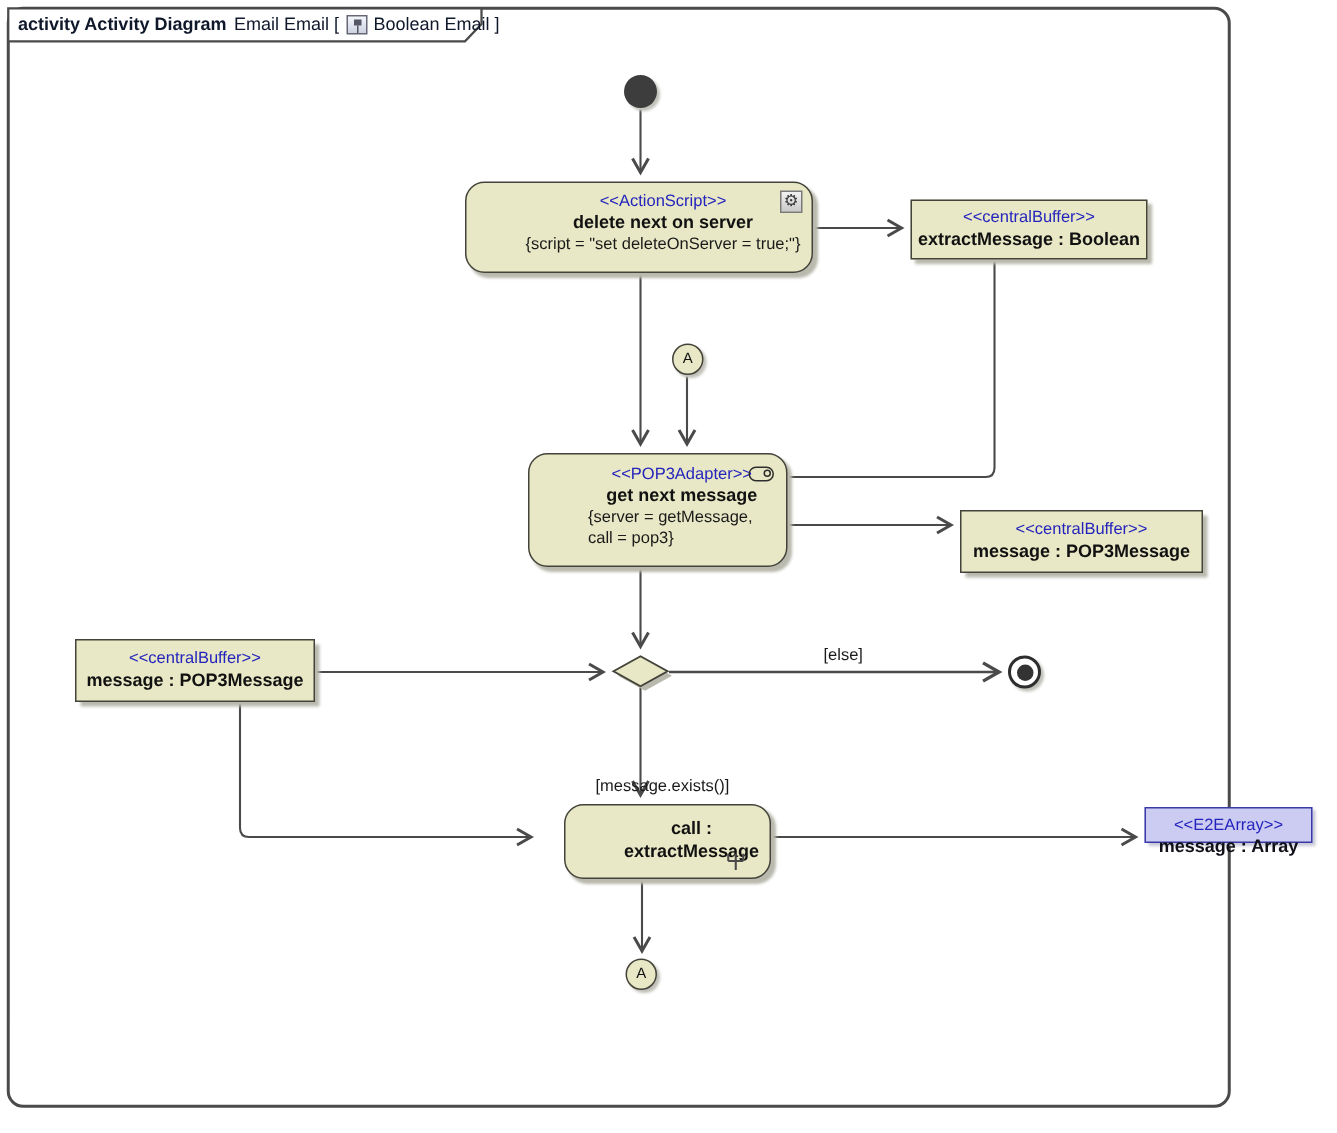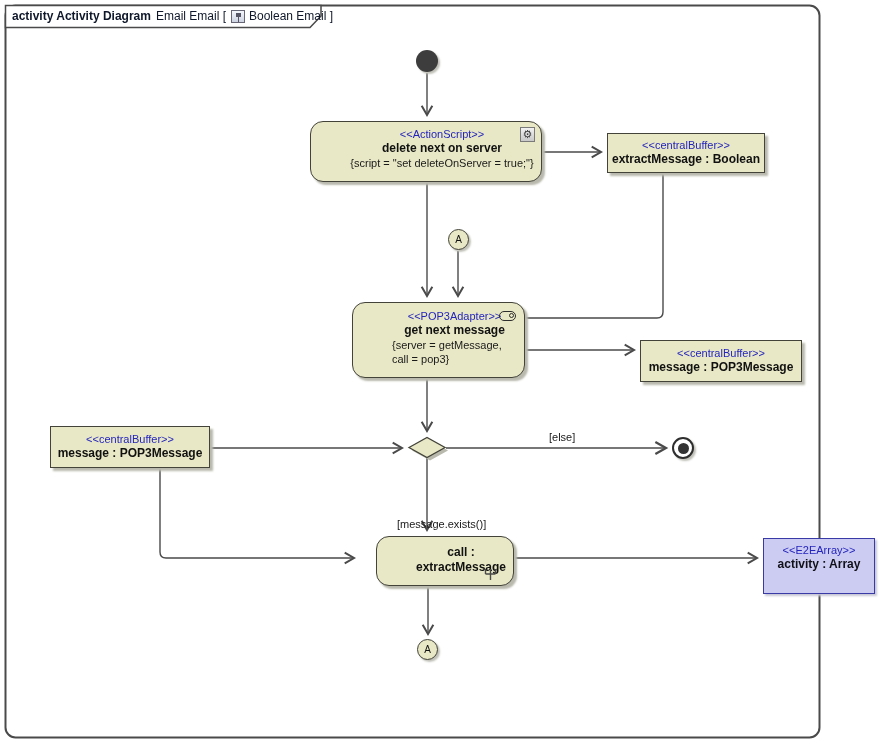--- a/index.html
+++ b/index.html
@@ -141,22 +141,22 @@
 
   <div class="node beige rounded" style="left:376px;top:536px;width:138px;height:50px;padding-top:8px;">
     <div class="ntitle">call : extractMessage</div>
     <svg class="rake-icon" viewBox="0 0 13 11">
       <g stroke="#4a4a4a" stroke-width="1.4" fill="none">
         <path d="M1.5,0 V5 M6.5,0 V5 M11.5,0 V5 M1.5,5 H11.5 M6.5,5 V11"></path>
       </g>
     </svg>
   </div>
 
-  <div class="node array" style="left:763px;top:538px;width:112px;height:56px;padding-top:4px;">
+  <div class="node array" style="left:763px;top:538px;width:112px;height:24px;padding-top:4px;">
     <div class="stereo">&lt;&lt;E2EArray&gt;&gt;</div>
-    <div class="ntitle">activity : Array</div>
+    <div class="ntitle">message : Array</div>
   </div>
 
   <div class="node circle connector" style="left:417px;top:639px;width:21px;height:21px;">
     <span>A</span>
   </div>
 
 </div>
 
 </body></html>

